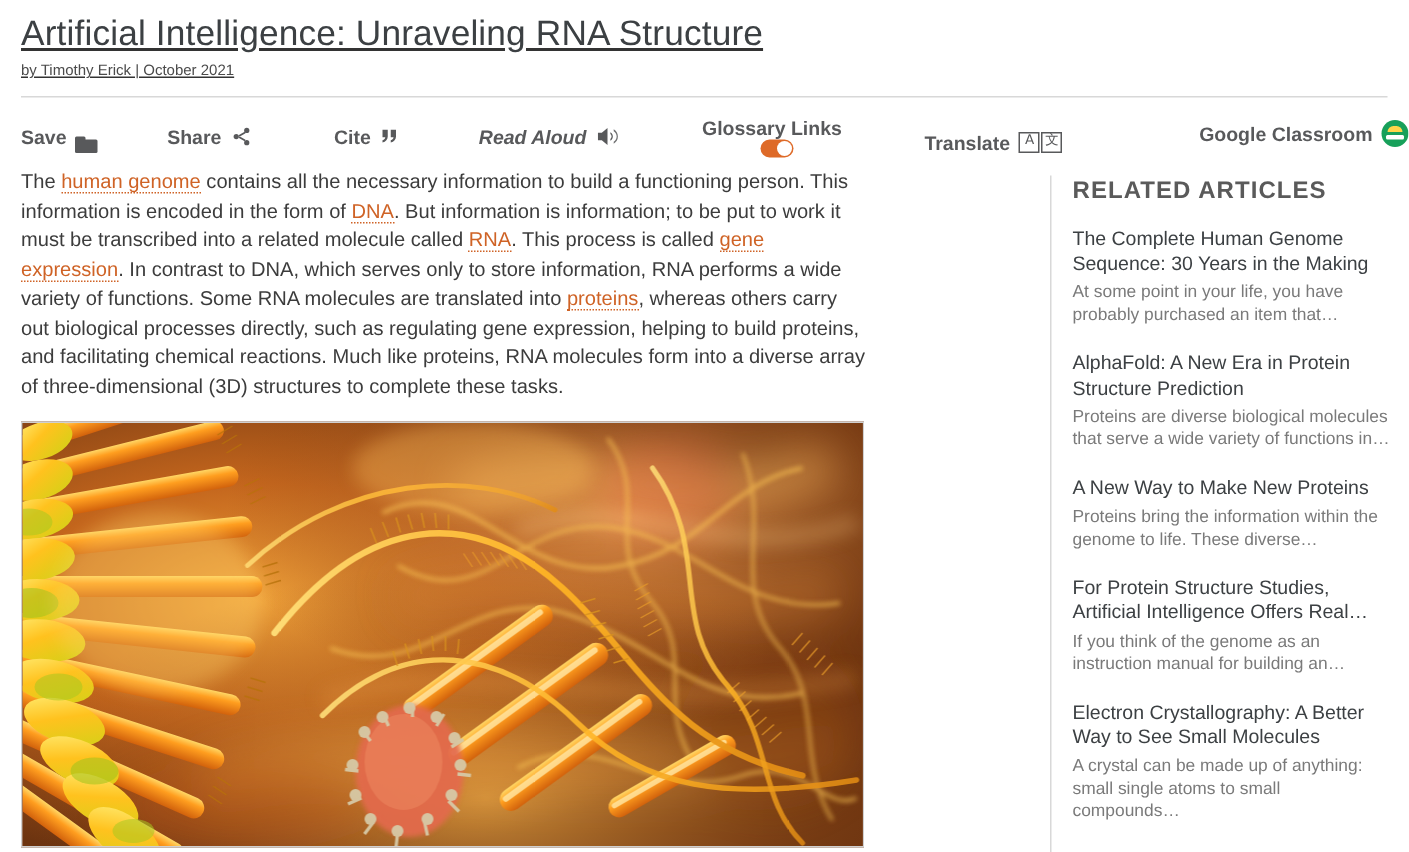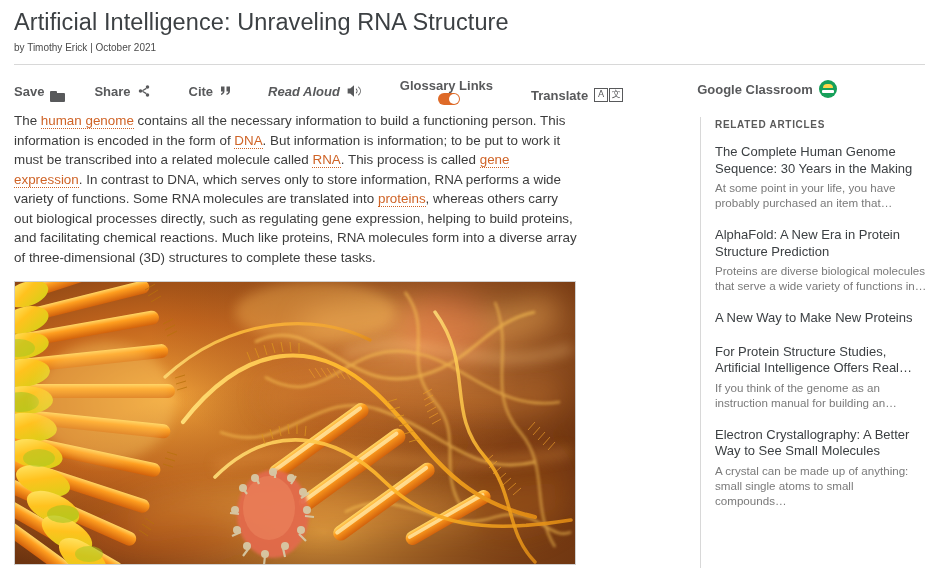--- a/index.html
+++ b/index.html
@@ -18,20 +18,21 @@
 
   
   .page {
     width: 939px;
     height: 568px;
     position: relative;
     box-sizing: border-box;
   }
   .header {
     padding: 8px 4px 0 14px;
+    text-decoration: underline;
   }
   .article-title {
     font-size: 23.5px;
     font-weight: normal;
     color: #3c4043;
     letter-spacing: 0.1px;
     line-height: 1.2;
     margin: 0 0 6px 0;
   }
   .byline {
@@ -46,20 +47,21 @@
     width: 911px;
   }
 
   
   .toolbar {
     display: flex;
     align-items: center;
     padding: 12px 0 0 14px;
     height: 28px;
     gap: 0px;
+    justify-content: space-between;
   }
   .tool {
     display: inline-flex;
     align-items: center;
     font-size: 13px;
     font-weight: bold;
     color: #58595b;
     cursor: pointer;
     white-space: nowrap;
   }
@@ -170,21 +172,21 @@
     border: 1px solid #d0d0d0;
     box-sizing: border-box;
     overflow: hidden;
     position: relative;
     background: #7a3a12;
   }
   .figure svg { display: block; }
 
   
   .side-title {
-    font-size: 10px;
+    font-size: 16px;
     font-weight: bold;
     letter-spacing: 0.7px;
     color: #5a5a5a;
     margin: 0 0 14px 0;
   }
   .rel-item { margin-bottom: 17px; cursor: pointer; }
   .rel-title {
     font-size: 13px;
     color: #3c4043;
     line-height: 16.5px;
@@ -504,20 +506,21 @@
         <div class="rel-snippet">At some point in your life, you have probably purchased an item that…</div>
       </div>
 
       <div class="rel-item">
         <div class="rel-title">AlphaFold: A New Era in Protein Structure Prediction</div>
         <div class="rel-snippet">Proteins are diverse biological molecules that serve a wide variety of functions in…</div>
       </div>
 
       <div class="rel-item">
         <div class="rel-title">A New Way to Make New Proteins</div>
+        <div class="rel-snippet">Proteins bring the information within the genome to life. These diverse…</div>
       </div>
 
       <div class="rel-item">
         <div class="rel-title">For Protein Structure Studies, Artificial Intelligence Offers Real…</div>
         <div class="rel-snippet">If you think of the genome as an instruction manual for building an…</div>
       </div>
 
       <div class="rel-item">
         <div class="rel-title">Electron Crystallography: A Better Way to See Small Molecules</div>
         <div class="rel-snippet">A crystal can be made up of anything: small single atoms to small compounds…</div>

